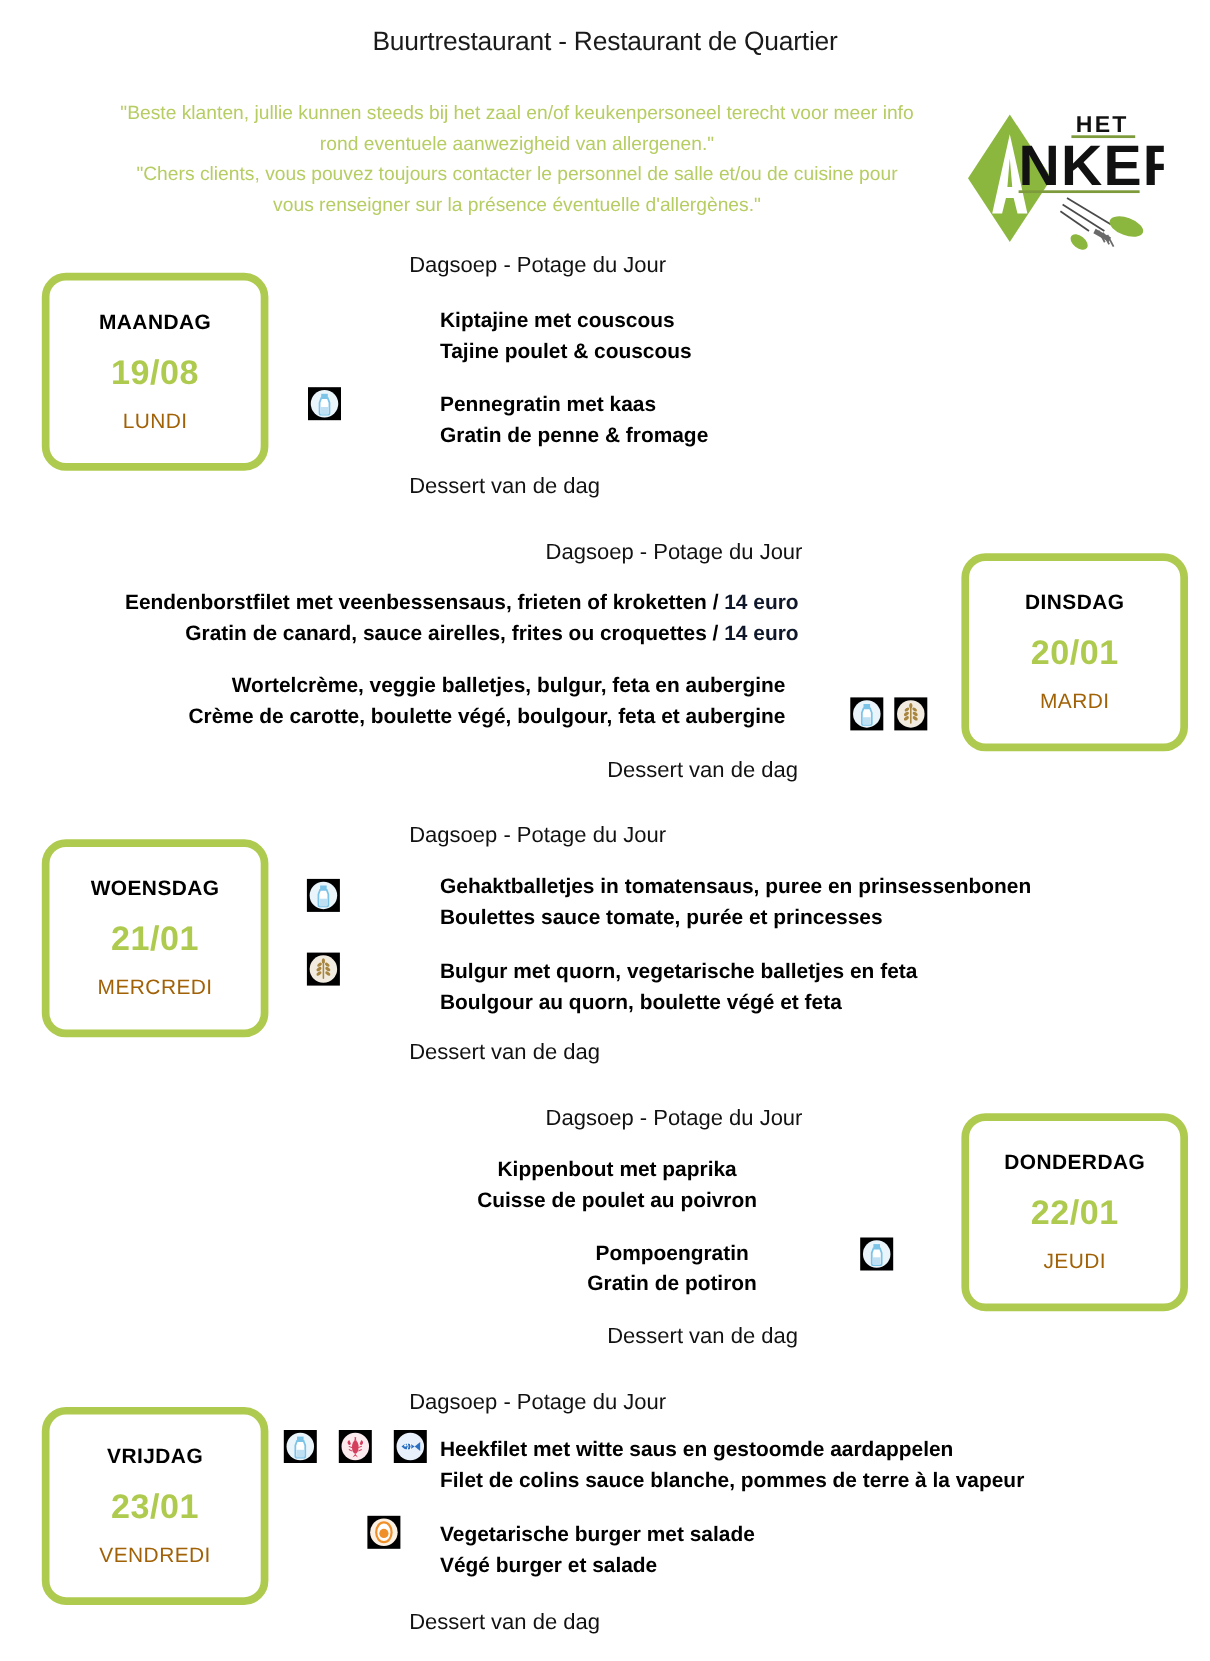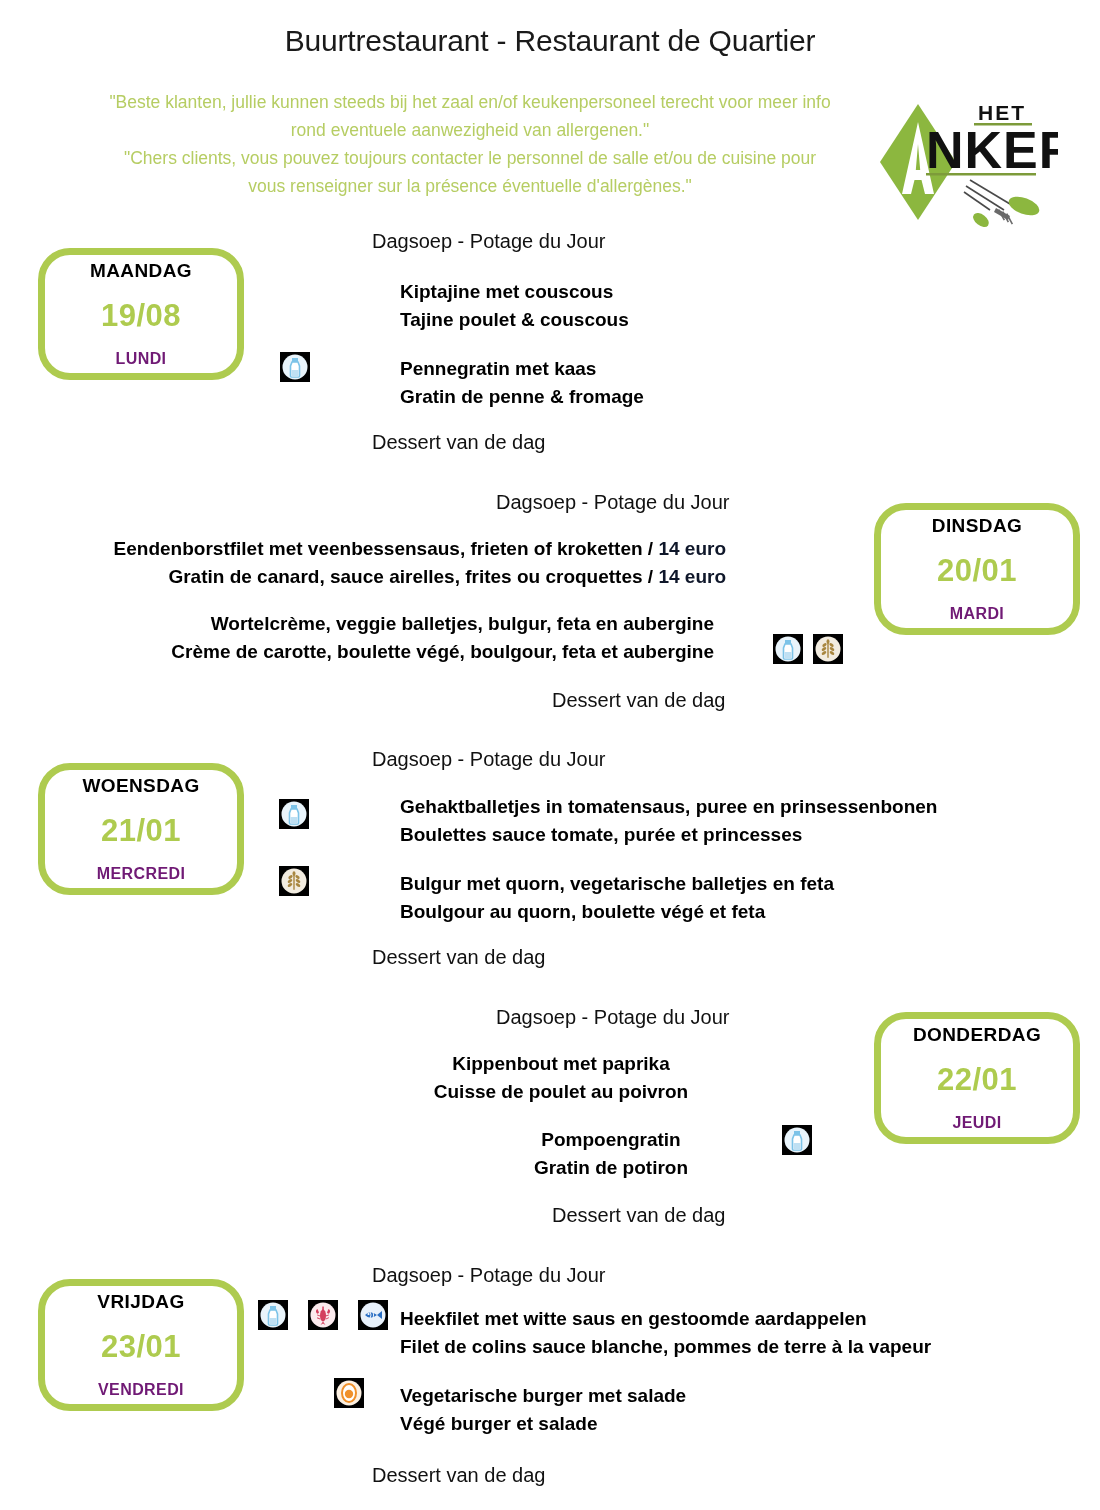--- a/index.html
+++ b/index.html
@@ -17,21 +17,21 @@
     color: #000000;
     overflow: hidden;
   }
 
   
   .page-title {
     position: absolute;
     left: 0; top: 24px;
     width: 1100px;
     text-align: center;
-    font-size: 30px;
+    font-size: 24px;
     font-weight: 400;
     letter-spacing: -0.2px;
     color: #1a1a1a;
   }
 
   .intro-block {
     position: absolute;
     left: 55px; top: 88px;
     width: 830px;
     text-align: center;
@@ -47,23 +47,23 @@
     position: absolute;
     left: 878px; top: 92px;
     width: 180px; height: 140px;
   }
   .logo svg { display: block; width: 100%; height: 100%; }
 
   
   .day-box {
     position: absolute;
     width: 206px;
-    height: 132px;
+    height: 180px;
     border: 7px solid #aecb4f;
-    border-radius: 32px;
+    border-radius: 22px;
     background: #ffffff;
     display: flex;
     flex-direction: column;
     align-items: center;
     justify-content: center;
     text-align: center;
   }
   .day-name {
     font-size: 19px;
     font-weight: bold;
@@ -73,24 +73,24 @@
   }
   .day-date {
     font-size: 31px;
     font-weight: bold;
     color: #aecb4f;
     line-height: 1;
     margin: 20px 0 20px 0;
     letter-spacing: 0.5px;
   }
   .day-name-fr {
-    font-size: 16px;
-    font-weight: bold;
+    font-size: 19px;
+    font-weight: normal;
     letter-spacing: 0.4px;
-    color: #701a75;
+    color: #a16207;
     line-height: 1;
   }
 
   
   .soup, .dessert {
     position: absolute;
     font-size: 20px;
     font-weight: 400;
     color: #111;
     white-space: nowrap;

